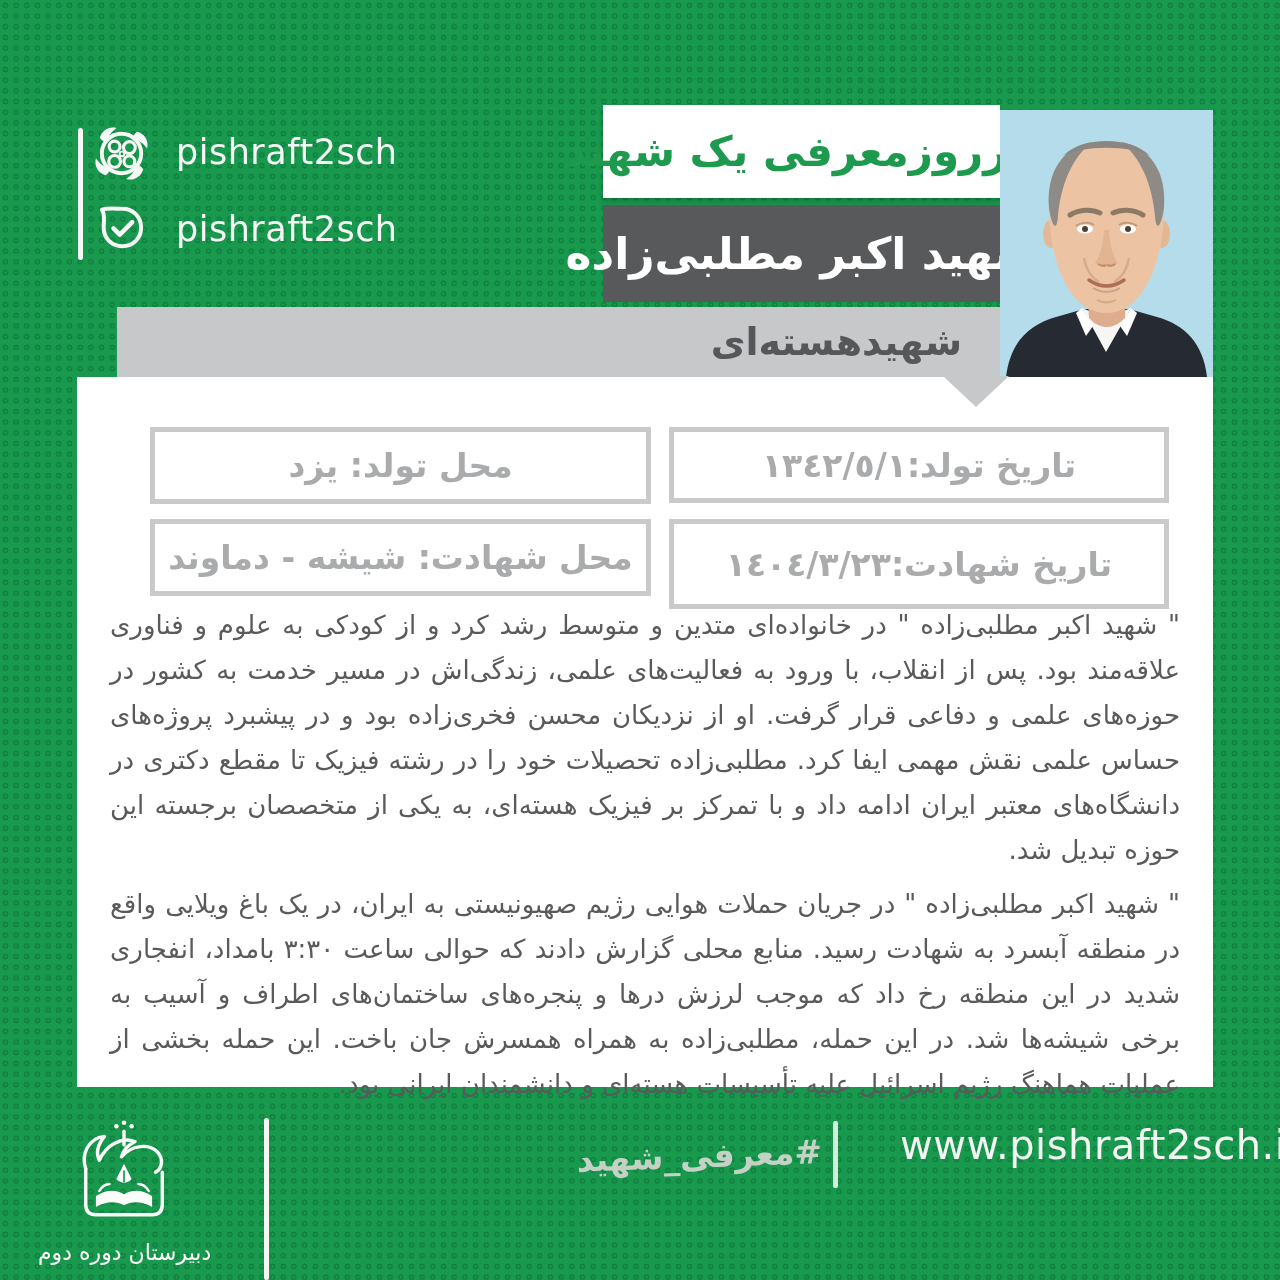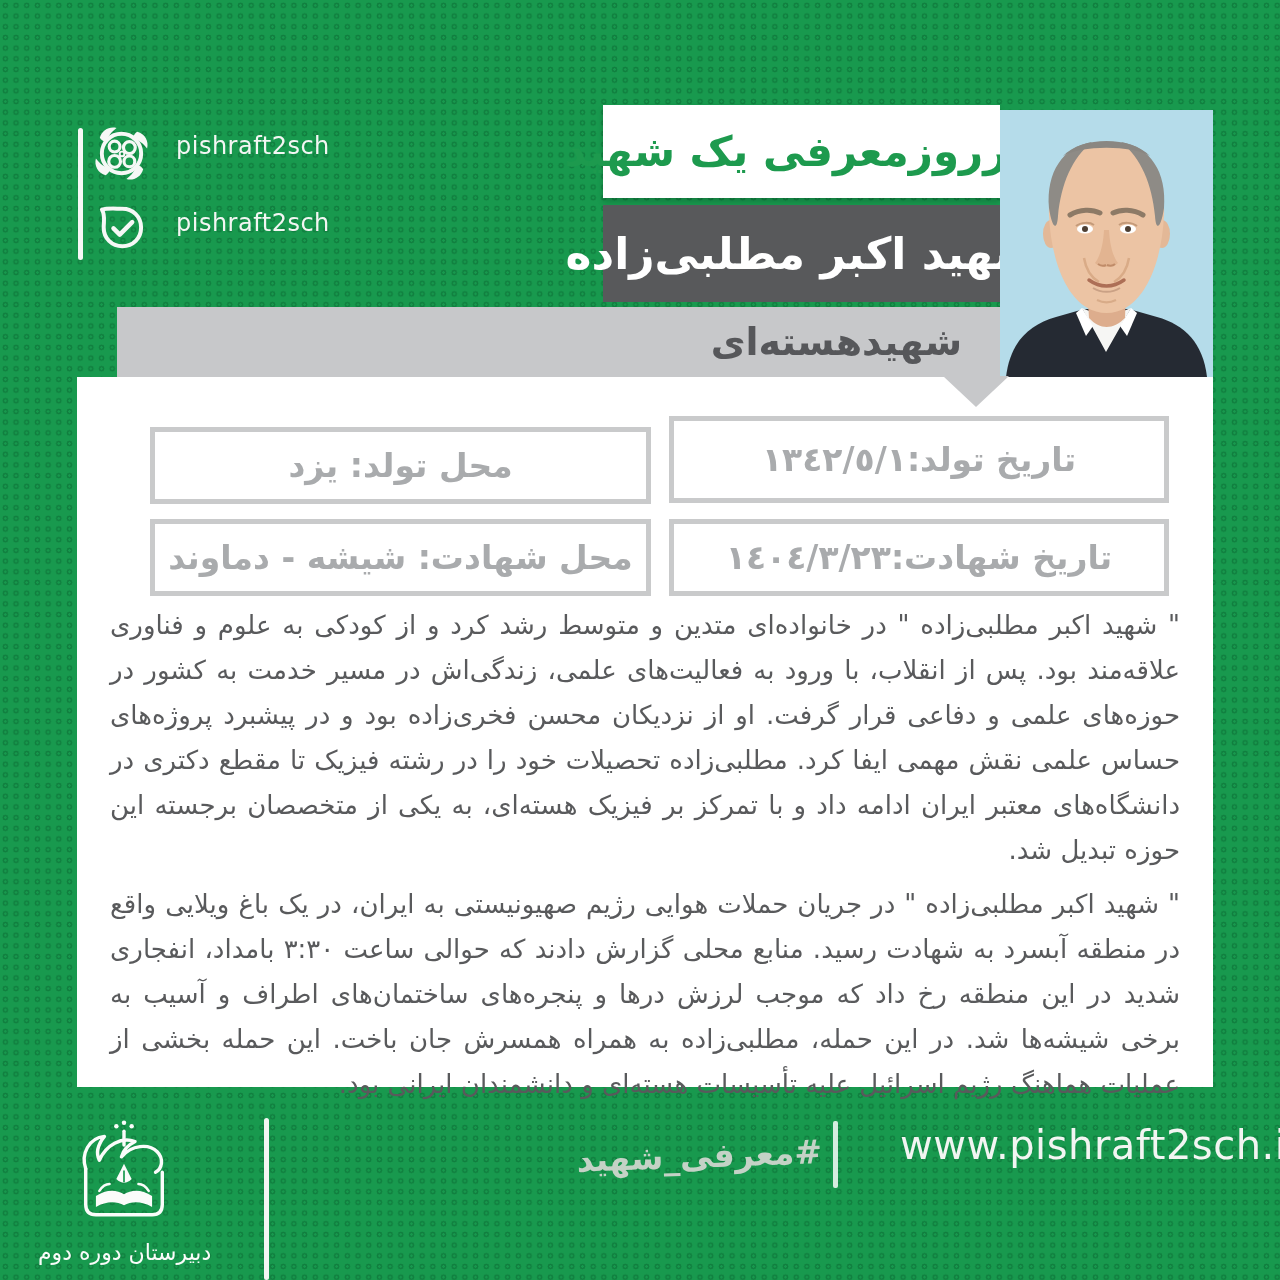--- a/index.html
+++ b/index.html
@@ -6,21 +6,21 @@
   body{width:1280px;height:1280px;font-family:"DejaVu Sans",sans-serif;}
   .canvas{
     position:relative;width:1280px;height:1280px;overflow:hidden;
     background-color:#18994e;
     background-image:radial-gradient(circle, rgba(10,104,50,0) 1.0px, rgba(10,104,50,0.55) 1.5px, rgba(10,104,50,0.55) 2.6px, rgba(10,104,50,0) 3.1px);
     background-size:10.7px 10.7px;
   }
   .abs{position:absolute;}
   
   .social-vline{left:78px;top:128px;width:5px;height:132px;background:#f6f8f6;border-radius:3px;}
-  .social-handle{color:#f3f6f3;font-size:24px;letter-spacing:0.5px;}
+  .social-handle{color:#f3f6f3;font-size:35px;letter-spacing:0.5px;}
   
   .badge-daily{
     left:603px;top:105px;width:397px;height:93px;background:#ffffff;
     display:flex;align-items:center;justify-content:center;
     color:#1d9a4e;font-weight:bold;font-size:42px;white-space:nowrap;
     box-shadow:0 4px 6px rgba(0,0,0,0.18);
   }
   .badge-name{
     left:603px;top:205px;width:397px;height:97px;background:#58595b;
     display:flex;align-items:center;justify-content:center;
@@ -37,23 +37,23 @@
     border-top:31px solid #c7c8ca;
   }
   .photo{left:1000px;top:110px;width:213px;height:267px;z-index:4;}
   
   .card{left:77px;top:377px;width:1136px;height:710px;background:#ffffff;}
   .info-box{
     position:absolute;border:5px solid #c9cacb;background:#fff;
     color:#a9abad;font-weight:bold;font-size:33px;direction:rtl;
     display:flex;align-items:center;justify-content:center;white-space:nowrap;box-sizing:border-box;margin-left:19px;
   }
-  .ib-bd{left:573px;top:39px;width:500px;height:87px;}
+  .ib-bd{left:573px;top:50px;width:500px;height:76px;}
   .ib-bp{left:54px;top:50px;width:501px;height:77px;}
-  .ib-dd{left:573px;top:142px;width:500px;height:77px;}
+  .ib-dd{left:573px;top:142px;width:500px;height:90px;}
   .ib-dp{left:54px;top:142px;width:501px;height:77px;}
   .bio{
     position:absolute;left:33px;top:226px;width:1070px;
     direction:rtl;text-align:justify;color:#595a5c;font-size:26px;line-height:45px;
   }
   .bio p{margin:0;}
   .bio p + p{margin-top:9px;}
   
   .logo-block{left:38px;top:1116px;width:172px;text-align:center;color:#fafcfa;}
   .school-line1{font-size:22px;margin-top:6px;white-space:nowrap;}

